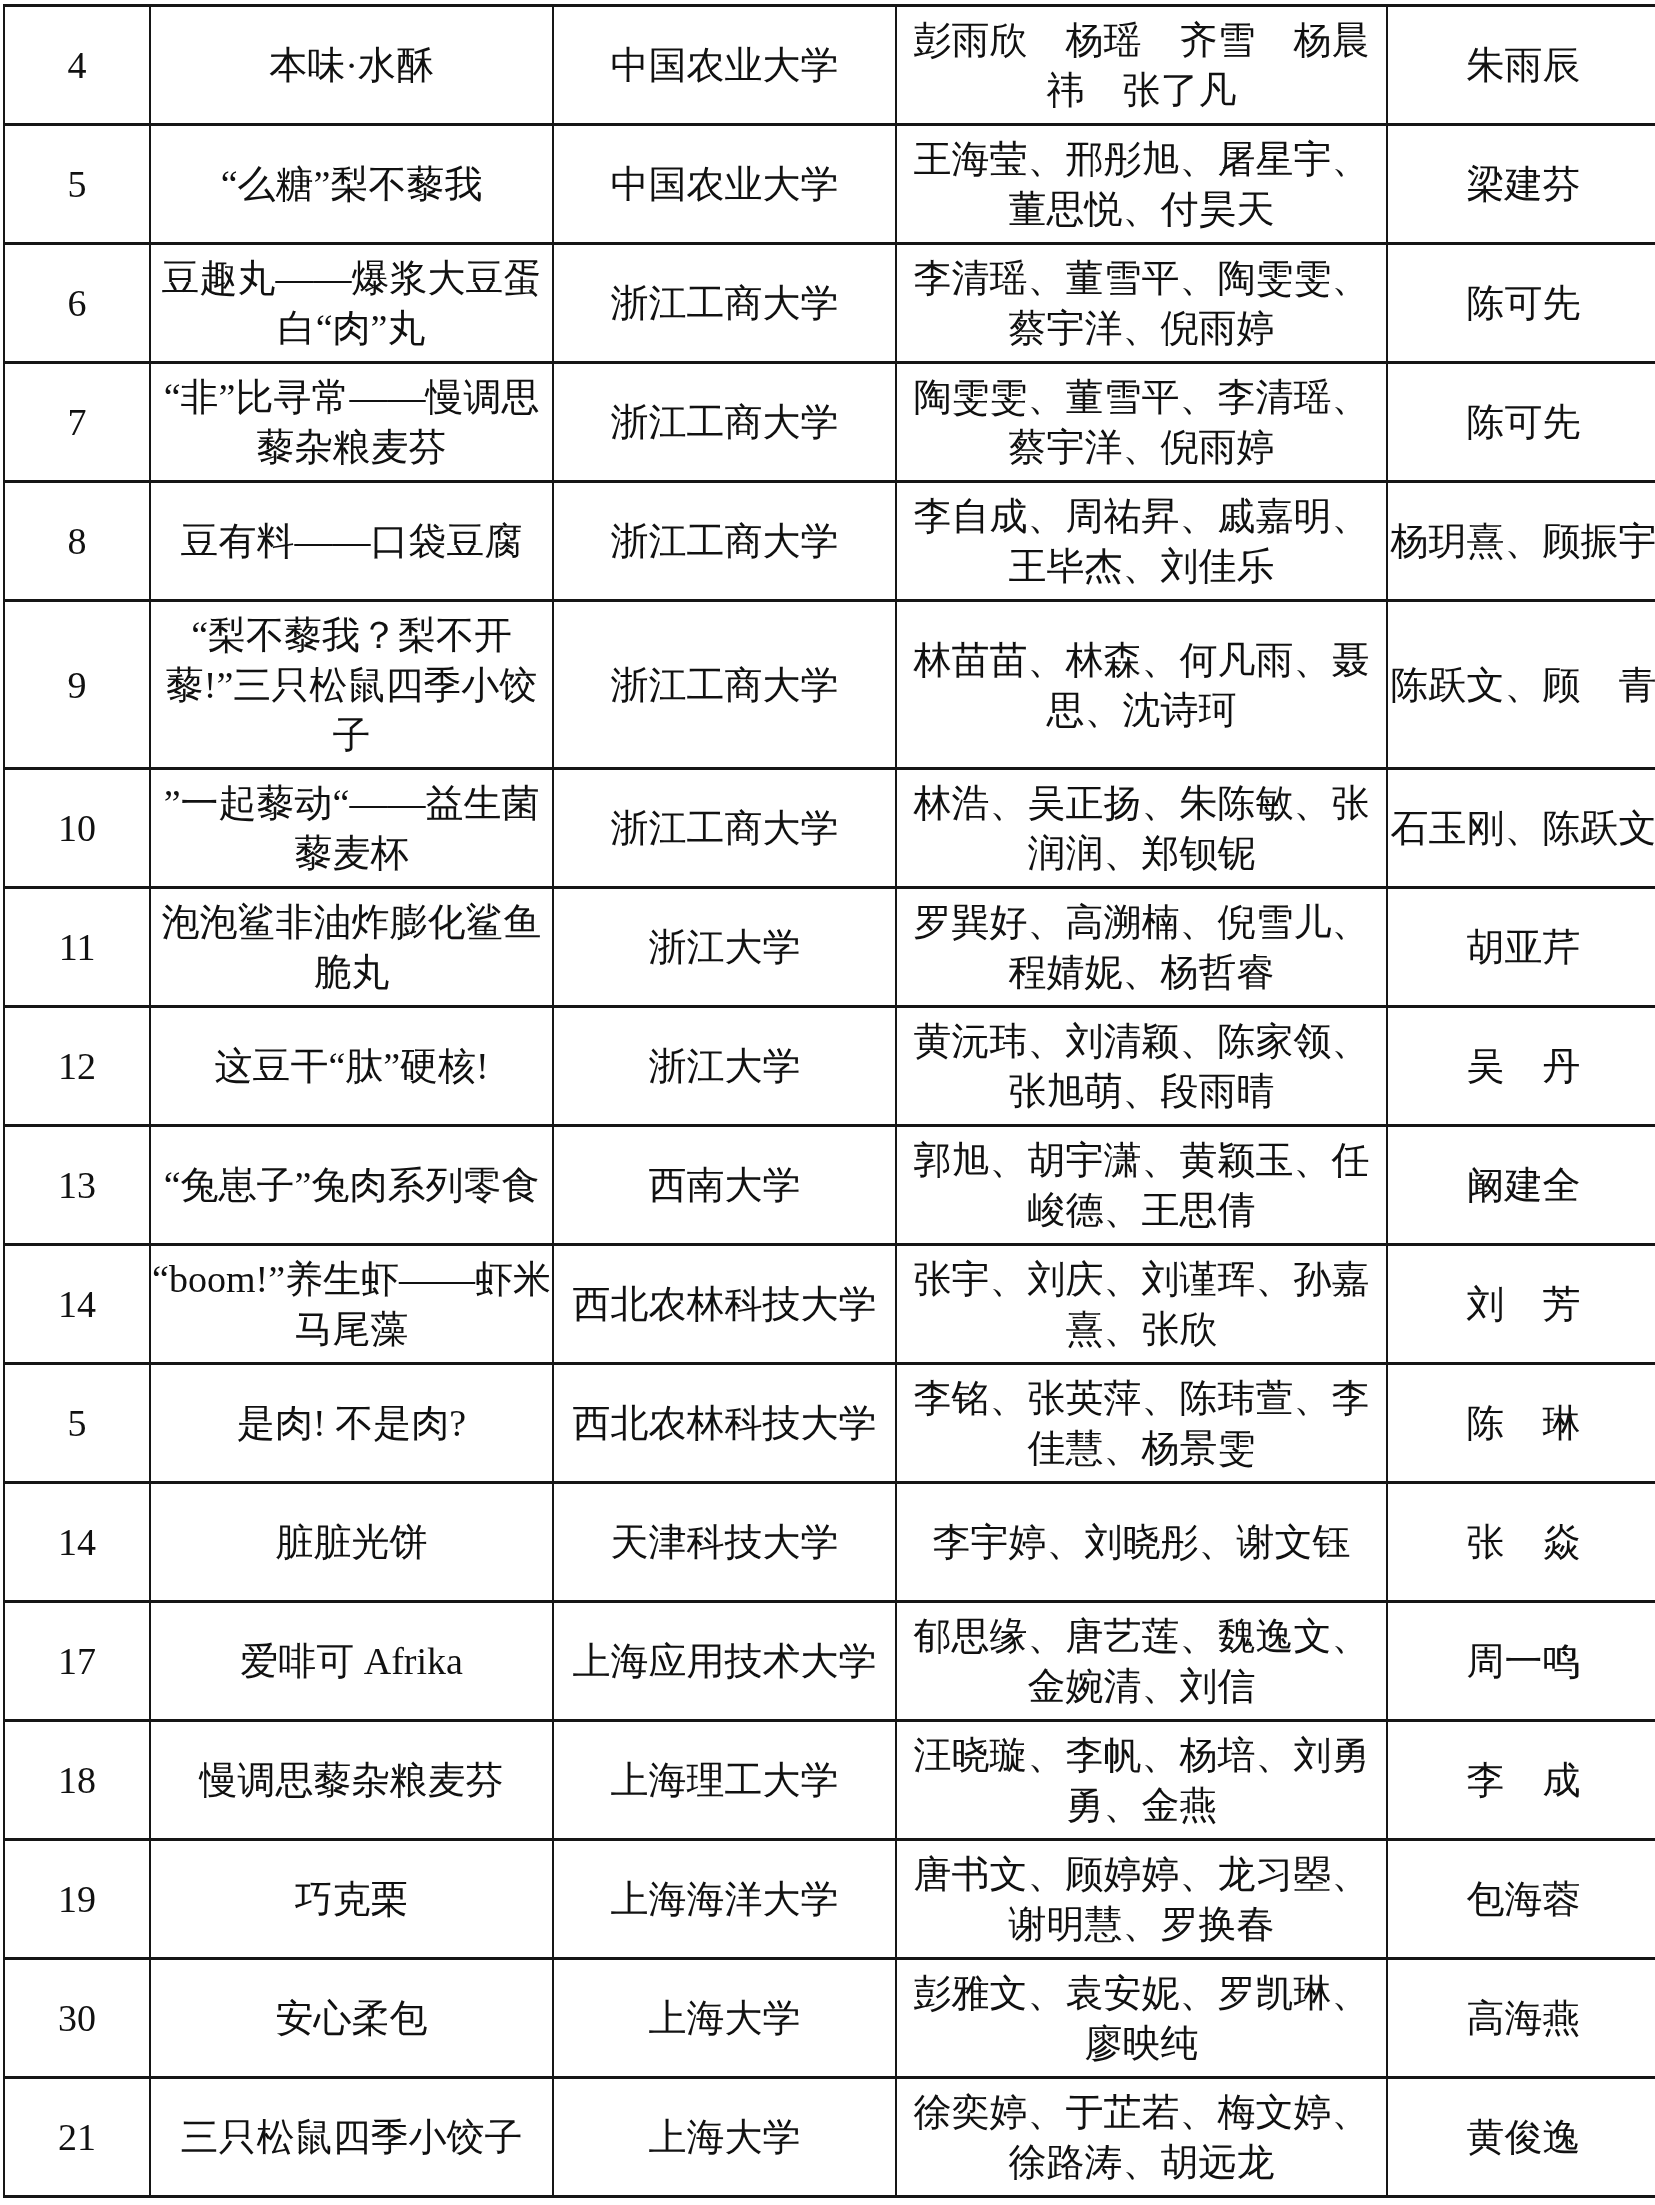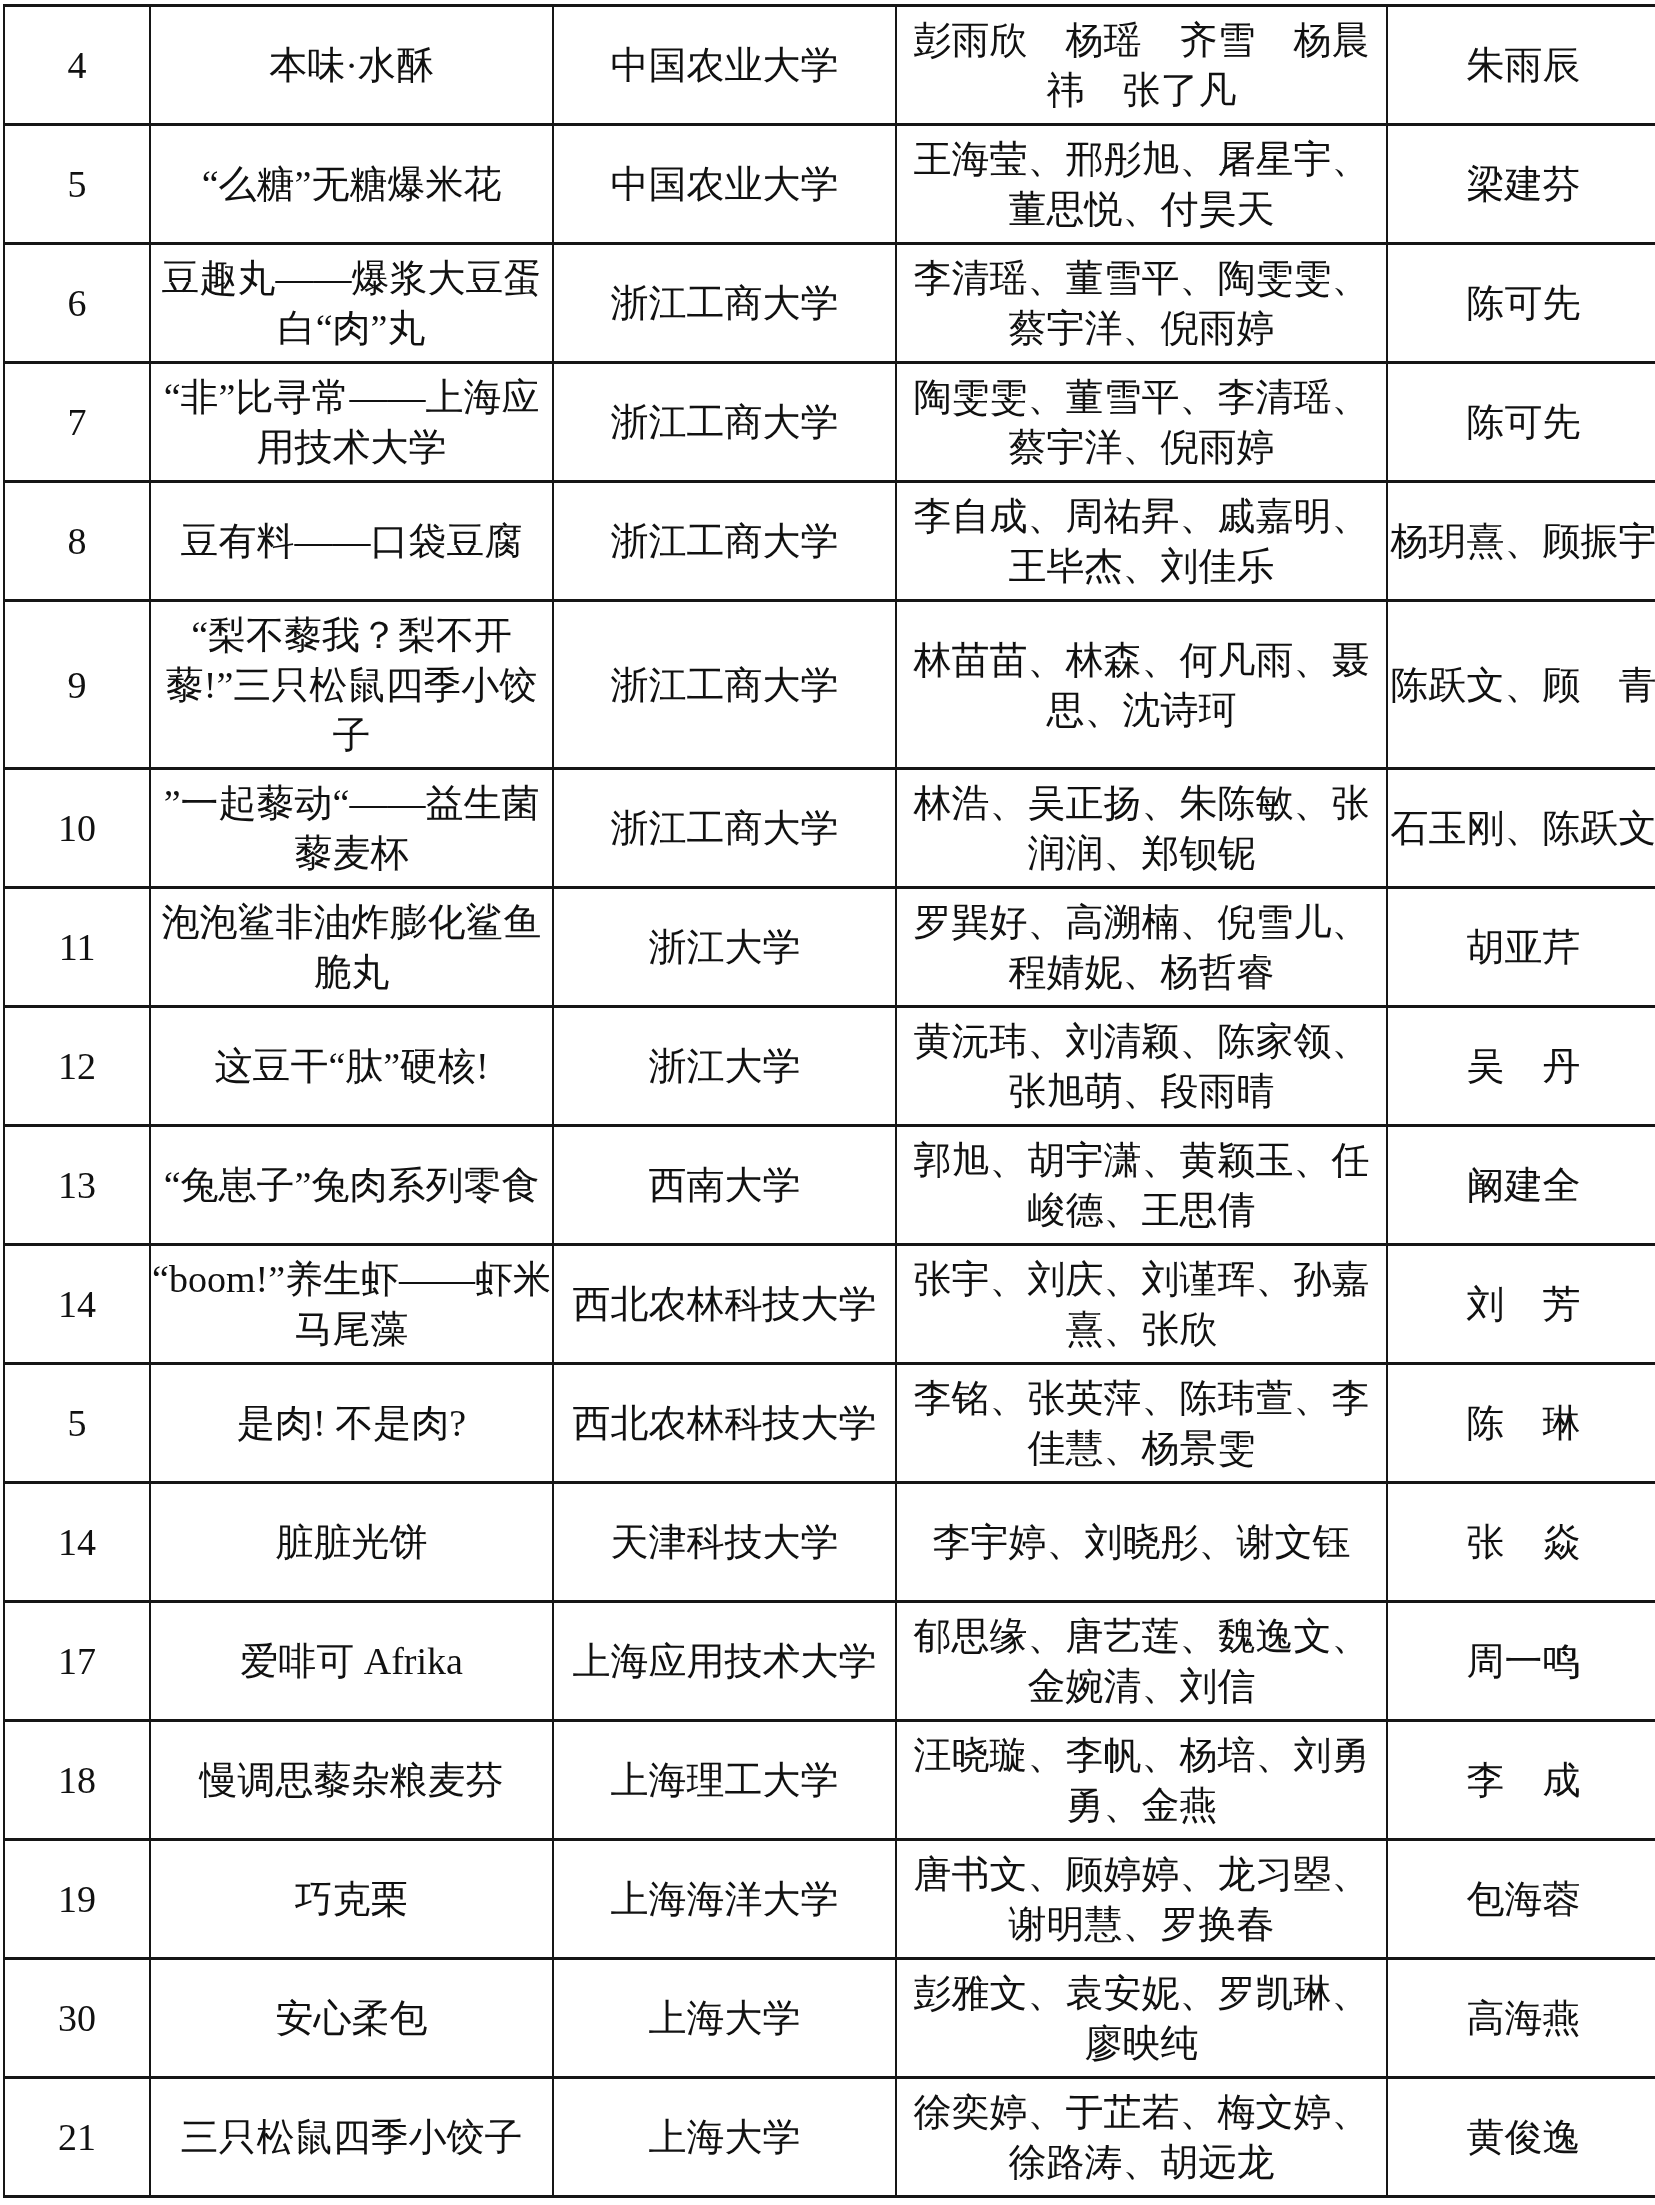--- a/index.html
+++ b/index.html
@@ -56,35 +56,35 @@
   <tbody>
       <tr>
         <td class="c0">4</td>
         <td class="c1">本味·水酥</td>
         <td class="c2">中国农业大学</td>
         <td class="c3">彭雨欣　杨瑶　齐雪　杨晨祎　张了凡</td>
         <td class="c4">朱雨辰</td>
       </tr>
       <tr>
         <td class="c0">5</td>
-        <td class="c1">“么糖”无糖爆米花</td>
+        <td class="c1">“么糖”梨不藜我</td>
         <td class="c2">中国农业大学</td>
         <td class="c3">王海莹、邢彤旭、屠星宇、董思悦、付昊天</td>
         <td class="c4">梁建芬</td>
       </tr>
       <tr>
         <td class="c0">6</td>
         <td class="c1">豆趣丸——爆浆大豆蛋白“肉”丸</td>
         <td class="c2">浙江工商大学</td>
         <td class="c3">李清瑶、董雪平、陶雯雯、蔡宇洋、倪雨婷</td>
         <td class="c4">陈可先</td>
       </tr>
       <tr>
         <td class="c0">7</td>
-        <td class="c1">“非”比寻常——上海应用技术大学</td>
+        <td class="c1">“非”比寻常——慢调思藜杂粮麦芬</td>
         <td class="c2">浙江工商大学</td>
         <td class="c3">陶雯雯、董雪平、李清瑶、蔡宇洋、倪雨婷</td>
         <td class="c4">陈可先</td>
       </tr>
       <tr>
         <td class="c0">8</td>
         <td class="c1">豆有料——口袋豆腐</td>
         <td class="c2">浙江工商大学</td>
         <td class="c3">李自成、周祐昇、戚嘉明、王毕杰、刘佳乐</td>
         <td class="c4">杨玥熹、顾振宇</td>

